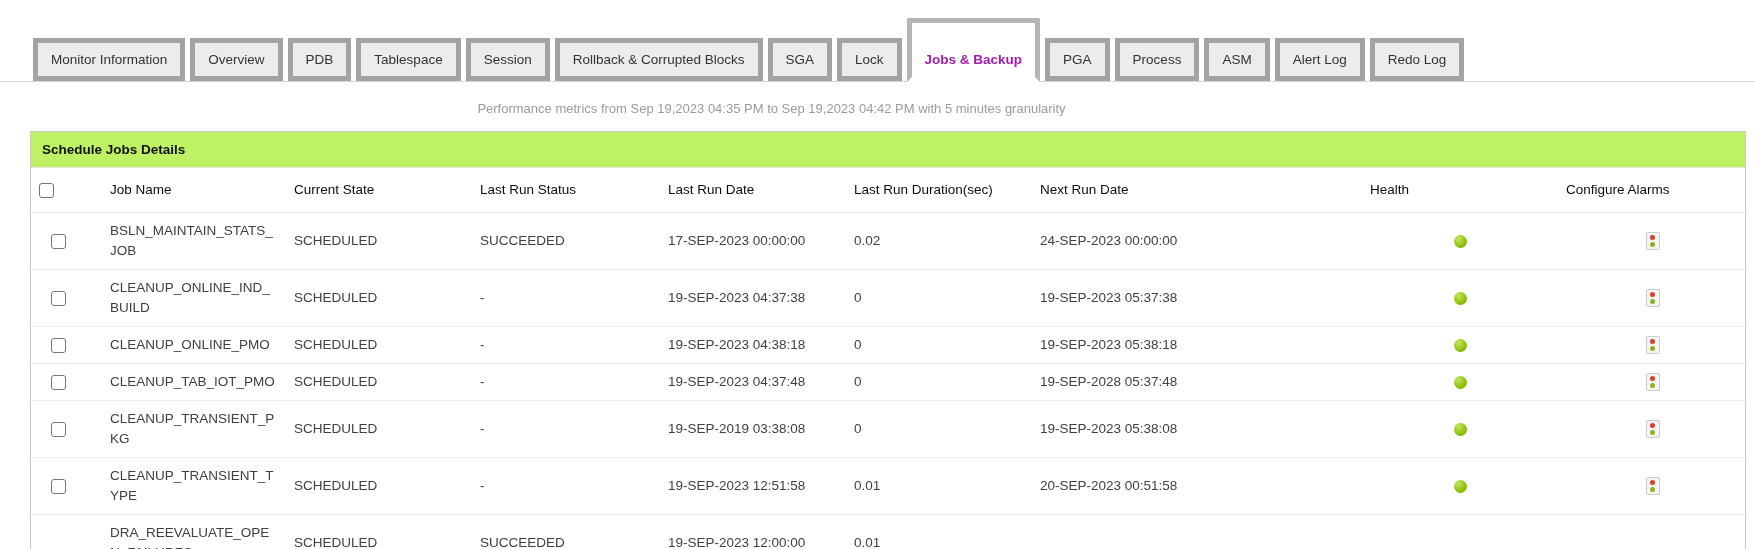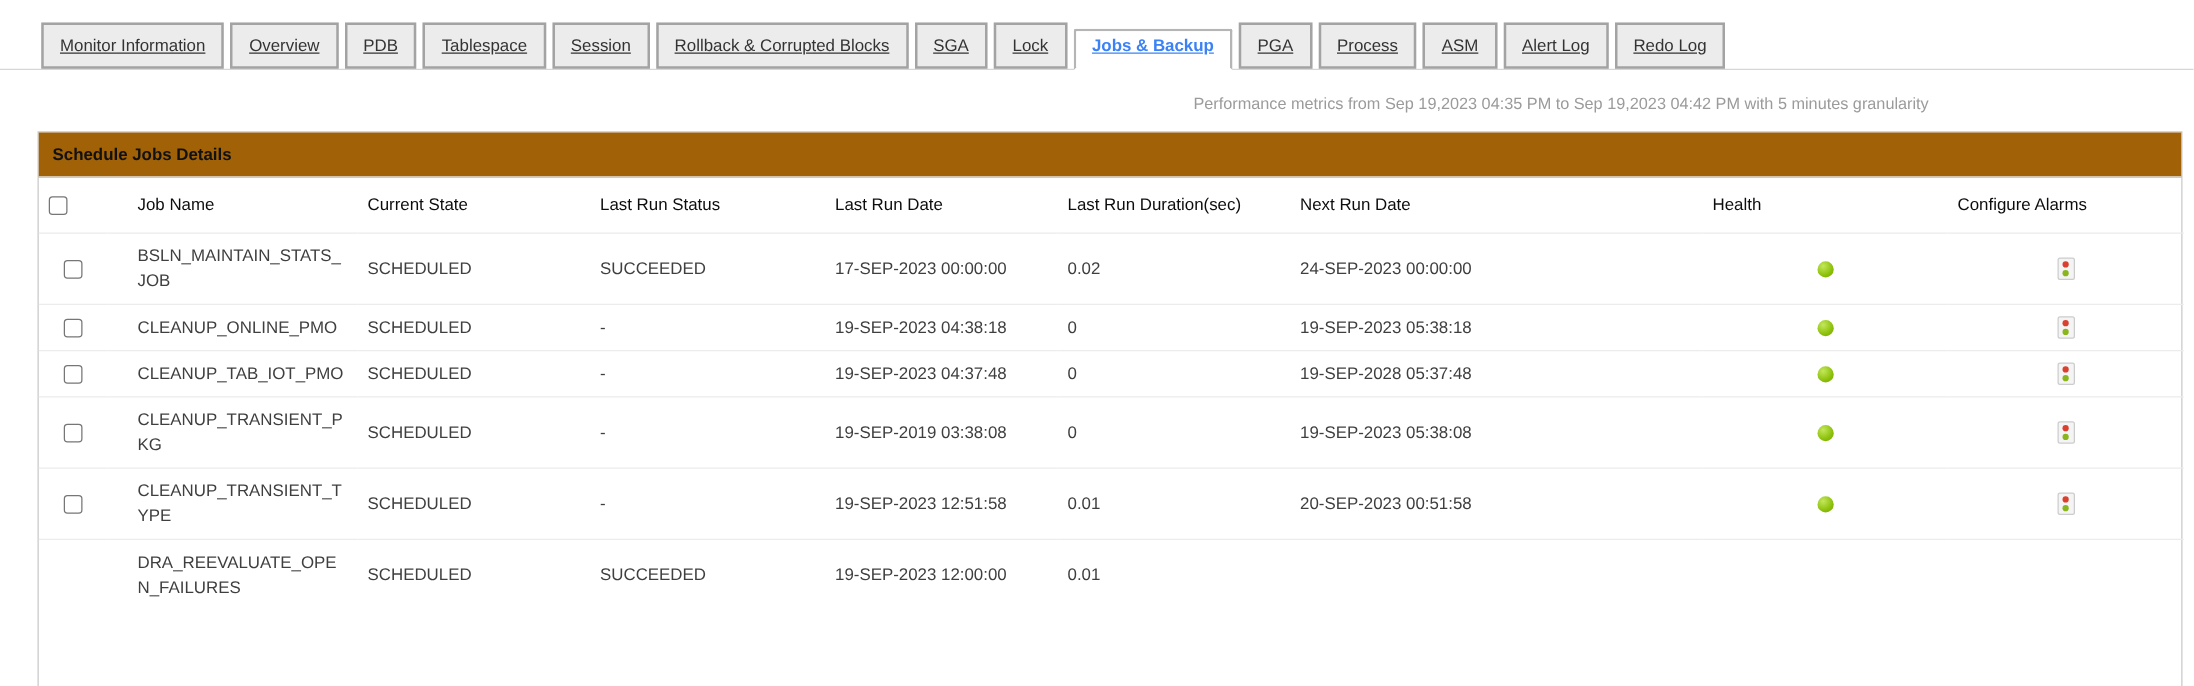--- a/index.html
+++ b/index.html
@@ -15,62 +15,61 @@
   .tabbar {
     display: flex;
     align-items: flex-end;
     gap: 5px;
     padding: 18px 0 0 33px;
     border-bottom: 1px solid #d6d6d6;
     white-space: nowrap;
   }
   .tab {
     background: #ececec;
-    border: 2px solid #a3a3a3;
+    border: 5px solid #a3a3a3;
     padding: 9px 13px;
     font-size: 13.5px;
     color: #333;
     cursor: pointer;
     position: relative;
     line-height: 15px;
-    text-decoration: underline;
   }
   .tab.active {
     background: #ffffff;
     border-color: #b5b5b5;
     border-bottom-color: #ffffff;
     margin-bottom: -1px;
-    padding-top: 4px;
+    padding-top: 29px;
     padding-bottom: 10px;
     font-weight: bold;
-    color: #3b82f6;
+    color: #a21caf;
     z-index: 2;
     border-radius: 2px 2px 0 0;
     text-align: right;
   }
   
   .metrics-note {
-    text-align: right;
+    text-align: center;
     padding: 19px 212px 0 0;
     font-size: 13px;
     color: #9b9b9b;
   }
   
   .panel {
     margin: 15px 9px 0 30px;
     border: 1px solid #c9c9c9;
     background: #fff;
     min-height: 500px;
   }
   .panel-title {
     font-size: 13.5px;
     font-weight: bold;
     color: #111;
     padding: 10px 11px;
-    background: #a16207;
+    background: #bef264;
     border-bottom: 1px solid #e4e4e4;
   }
   
   table.jobs {
     width: 100%;
     border-collapse: collapse;
     table-layout: fixed;
     font-size: 13.5px;
   }
   table.jobs th {
@@ -190,20 +189,34 @@
           <td>0.02</td>
           <td>24-SEP-2023 00:00:00</td>
           <td class="c-center"><span class="dot" style="background: radial-gradient(circle at 35% 30%, rgb(195, 231, 92) 0%, rgb(140, 192, 10) 60%, rgb(116, 166, 0) 100%);"></span></td>
           <td class="c-center"><span class="traffic">
               <i style="background: rgb(217, 64, 46);"></i>
               <i style="background: rgb(138, 181, 29);"></i>
             </span></td>
         </tr>
         <tr>
           <td class="c-center"><span class="cb"></span></td>
+          <td class="col-job-pad">CLEANUP_ONLINE_IND_BUILD</td>
+          <td>SCHEDULED</td>
+          <td>-</td>
+          <td>19-SEP-2023 04:37:38</td>
+          <td>0</td>
+          <td>19-SEP-2023 05:37:38</td>
+          <td class="c-center"><span class="dot" style="background: radial-gradient(circle at 35% 30%, rgb(195, 231, 92) 0%, rgb(140, 192, 10) 60%, rgb(116, 166, 0) 100%);"></span></td>
+          <td class="c-center"><span class="traffic">
+              <i style="background: rgb(217, 64, 46);"></i>
+              <i style="background: rgb(138, 181, 29);"></i>
+            </span></td>
+        </tr>
+        <tr>
+          <td class="c-center"><span class="cb"></span></td>
           <td class="col-job-pad">CLEANUP_ONLINE_PMO</td>
           <td>SCHEDULED</td>
           <td>-</td>
           <td>19-SEP-2023 04:38:18</td>
           <td>0</td>
           <td>19-SEP-2023 05:38:18</td>
           <td class="c-center"><span class="dot" style="background: radial-gradient(circle at 35% 30%, rgb(195, 231, 92) 0%, rgb(140, 192, 10) 60%, rgb(116, 166, 0) 100%);"></span></td>
           <td class="c-center"><span class="traffic">
               <i style="background: rgb(217, 64, 46);"></i>
               <i style="background: rgb(138, 181, 29);"></i>

